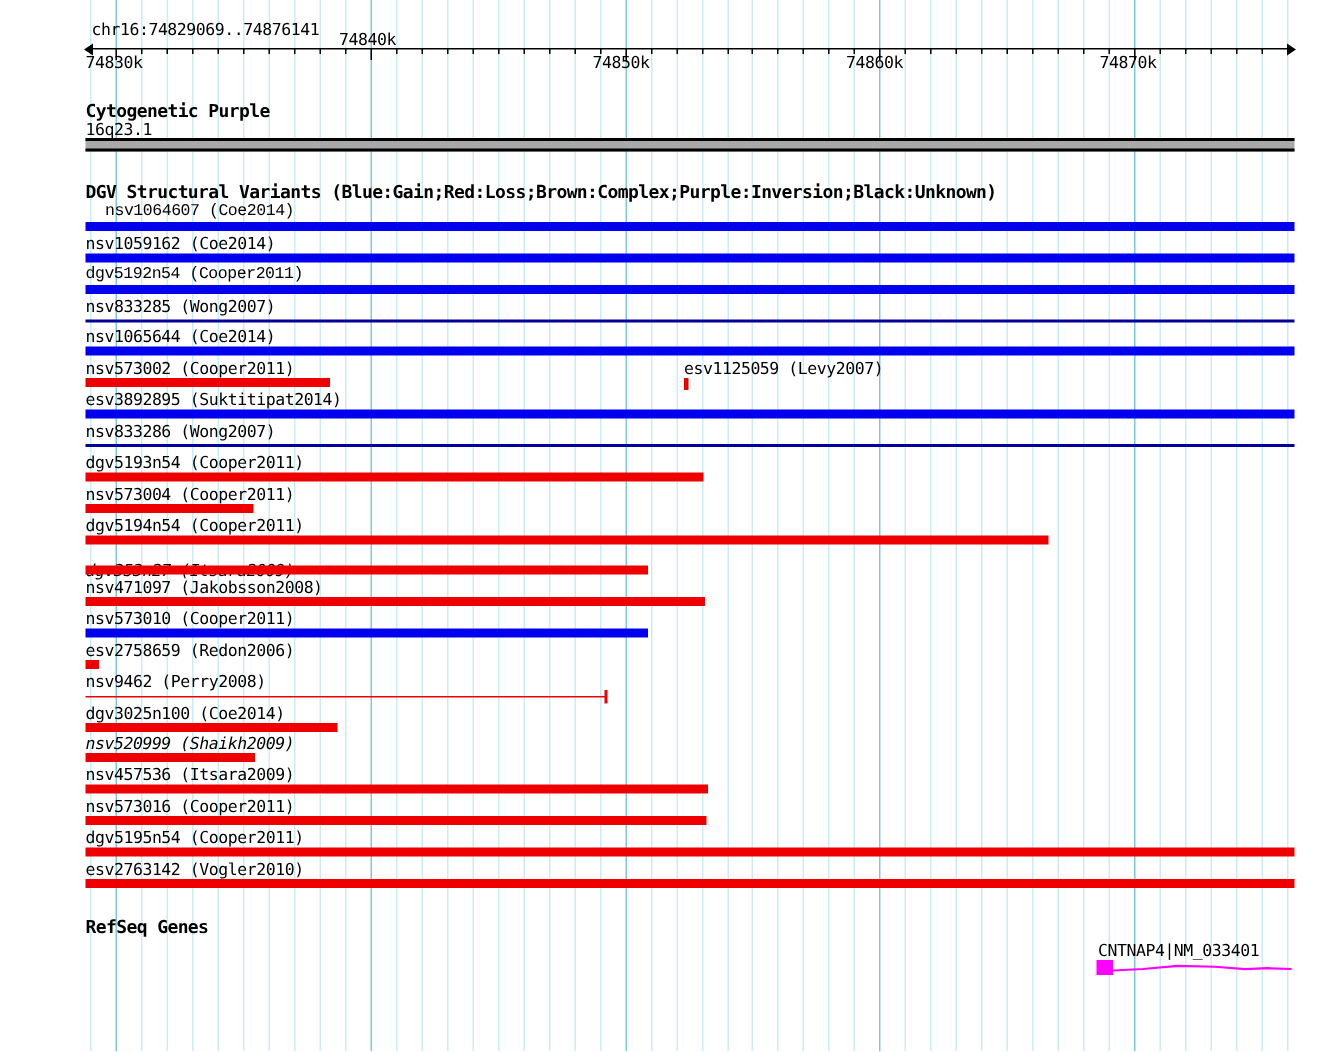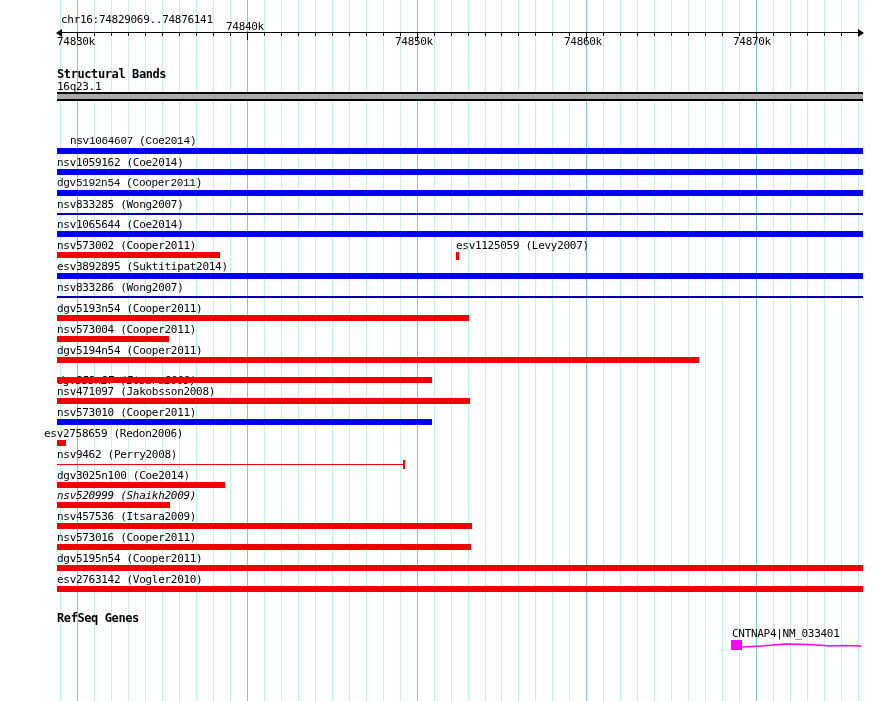--- a/index.html
+++ b/index.html
@@ -130,24 +130,25 @@
       <div class="tick" style="left: 824.1px; top: 32px; height: 4px;"></div>
       <div class="tick" style="left: 841.08px; top: 32px; height: 4px;"></div>
       <div class="tick" style="left: 858.06px; top: 32px; height: 4px;"></div>
       <div class="txt" style="left: 57px; top: 36px;">74830k</div>
       <div class="txt" style="left: 226px; top: 21px;">74840k</div>
       <div class="txt" style="left: 395px; top: 36px;">74850k</div>
       <div class="txt" style="left: 564px; top: 36px;">74860k</div>
       <div class="txt" style="left: 733px; top: 36px;">74870k</div>
     </div>
 
-  <div class="hdr" style="left:57px;top:68px;">Structural Bands</div>
+  <div class="hdr" style="left:57px;top:68px;">Cytogenetic Purple</div>
   <div class="txt" style="left:57px;top:81px;">16q23.1</div>
   <div class="band-bar" id="cyto-bar" style="left: 57px; top: 92px; width: 806px; height: 9px; background: rgb(169, 169, 169);"></div>
 
+  <div class="hdr" style="left:57px;top:122px;">DGV Structural Variants (Blue:Gain;Red:Loss;Brown:Complex;Purple:Inversion;Black:Unknown)</div>
   <div id="dgv-rows">
       <div class="txt" style="left: 70px; top: 136px; font-family: Liberation Mono, monospace;">nsv1064607 (Coe2014)</div>
       <div class="bar" style="left: 57px; top: 148px; width: 806px; background: rgb(0, 0, 238);"></div>
       <div class="txt" style="left: 57px; top: 156.85px;">nsv1059162 (Coe2014)</div>
       <div class="bar" style="left: 57px; top: 168.85px; width: 806px; background: rgb(0, 0, 238);"></div>
       <div class="txt" style="left: 57px; top: 177.7px; font-family: Liberation Mono, monospace;">dgv5192n54 (Cooper2011)</div>
       <div class="bar" style="left: 57px; top: 189.7px; width: 806px; background: rgb(0, 0, 238);"></div>
       <div class="txt" style="left: 57px; top: 198.55px;">nsv833285 (Wong2007)</div>
       <div class="thinline" style="left: 57px; top: 212.55px; width: 806px; background: rgb(0, 0, 153);"></div>
       <div class="txt" style="left: 57px; top: 219.4px;">nsv1065644 (Coe2014)</div>
@@ -165,21 +166,21 @@
       <div class="txt" style="left: 57px; top: 323.65px;">nsv573004 (Cooper2011)</div>
       <div class="bar" style="left: 57px; top: 335.65px; width: 112px; background: rgb(238, 0, 0);"></div>
       <div class="txt" style="left: 57px; top: 344.5px;">dgv5194n54 (Cooper2011)</div>
       <div class="bar" style="left: 57px; top: 356.5px; width: 642px; background: rgb(238, 0, 0);"></div>
       <div class="txt" style="left: 57px; top: 375px; font-style: italic;">dgv353n27 (Itsara2009)</div>
       <div class="bar" style="left: 57px; top: 377.35px; width: 375px; background: rgb(238, 0, 0);"></div>
       <div class="txt" style="left: 57px; top: 386.2px;">nsv471097 (Jakobsson2008)</div>
       <div class="bar" style="left: 57px; top: 398.2px; width: 413px; background: rgb(238, 0, 0);"></div>
       <div class="txt" style="left: 57px; top: 407.05px;">nsv573010 (Cooper2011)</div>
       <div class="bar" style="left: 57px; top: 419.05px; width: 375px; background: rgb(0, 0, 238);"></div>
-      <div class="txt" style="left: 44px; top: 427.9px;">esv2758659 (Redon2006)</div>
+      <div class="txt" style="left: 57px; top: 427.9px;">esv2758659 (Redon2006)</div>
       <div class="bar" style="left: 57px; top: 439.9px; width: 9px; background: rgb(238, 0, 0);"></div>
       <div class="txt" style="left: 57px; top: 448.75px;">nsv9462 (Perry2008)</div>
       <div class="hairline" style="left: 57px; top: 463.75px; width: 347px; background: rgb(238, 0, 0);"></div>
       <div class="abs" style="left: 403px; top: 459.75px; width: 2px; height: 9px; background: rgb(238, 0, 0);"></div>
       <div class="txt" style="left: 57px; top: 469.6px;">dgv3025n100 (Coe2014)</div>
       <div class="bar" style="left: 57px; top: 481.6px; width: 168px; background: rgb(238, 0, 0);"></div>
       <div class="txt" style="left: 57px; top: 490.45px; font-style: italic;">nsv520999 (Shaikh2009)</div>
       <div class="bar" style="left: 57px; top: 502.45px; width: 113px; background: rgb(238, 0, 0);"></div>
       <div class="txt" style="left: 57px; top: 511.3px;">nsv457536 (Itsara2009)</div>
       <div class="bar" style="left: 57px; top: 523.3px; width: 415px; background: rgb(238, 0, 0);"></div>

